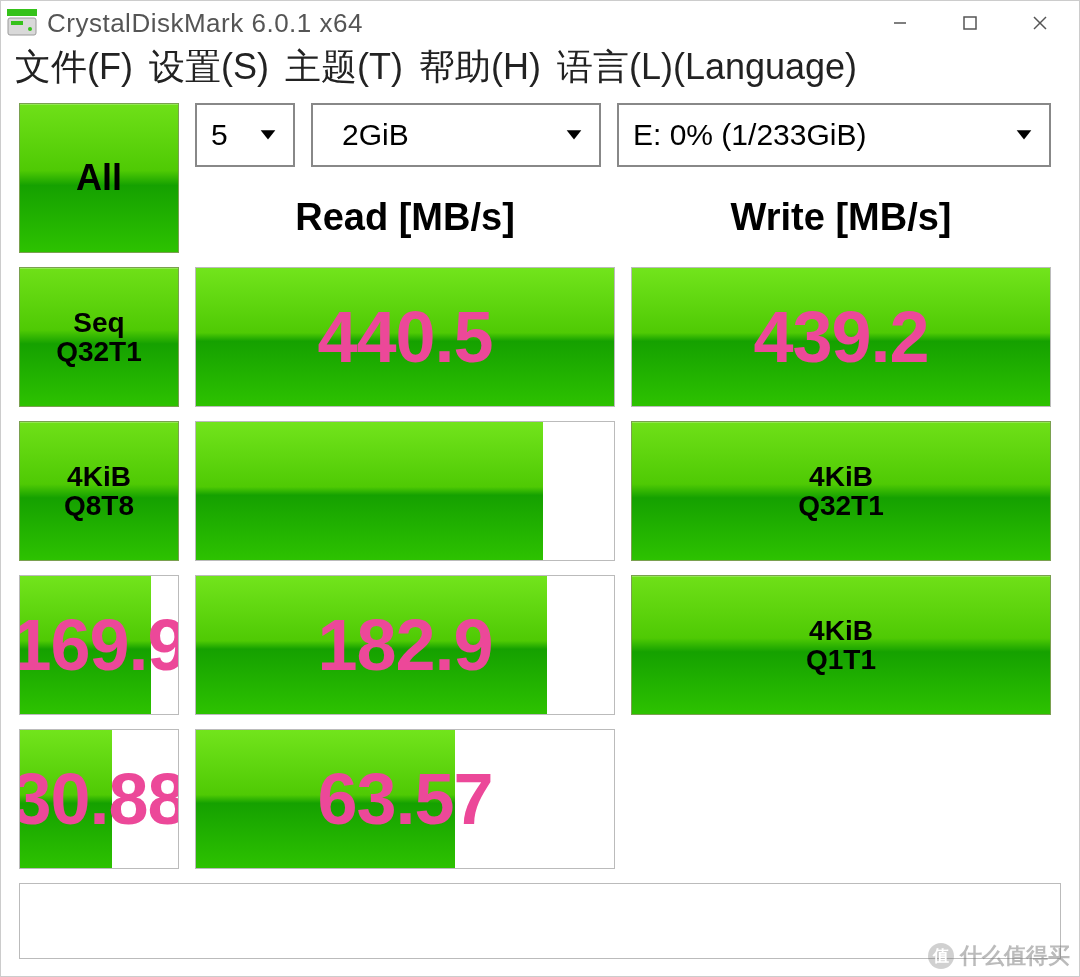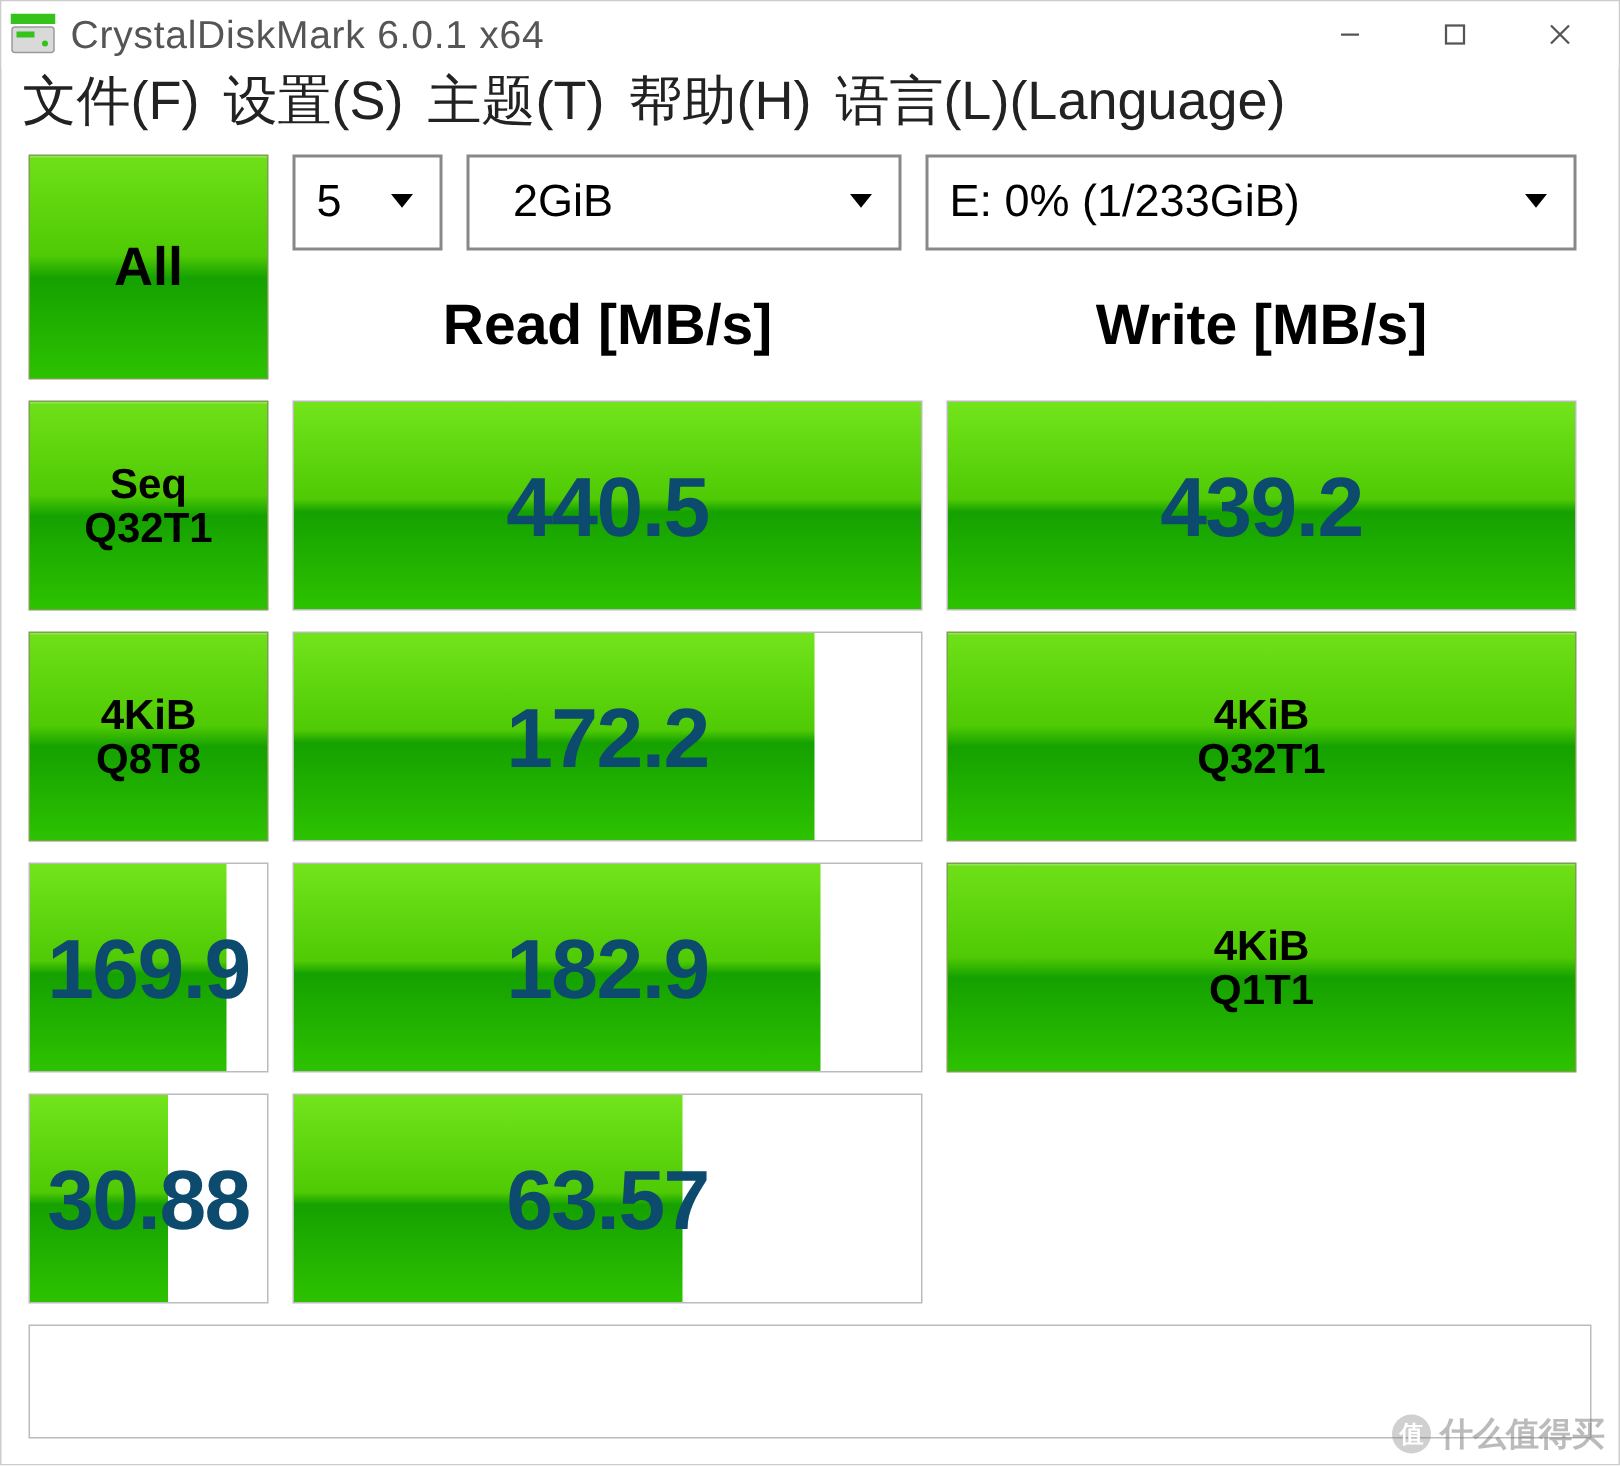--- a/index.html
+++ b/index.html
@@ -90,21 +90,21 @@
     position: relative; border: 1px solid #bbb; background: #fff;
     display: flex; align-items: center; justify-content: center;
     overflow: hidden;
   }
   .result .bar {
     position: absolute; left: 0; top: 0; bottom: 0;
     background: linear-gradient(to bottom, #72e41c 0%, #4fca04 47%, #15a100 53%, #2dc200 100%);
   }
   .result .val {
     position: relative; z-index: 1;
-    font-size: 56px; font-weight: 800; color: #0c4a6e;
+    font-size: 72px; font-weight: 800; color: #ec4899;
     letter-spacing: -1px;
   }
   .footer-box {
     border: 1px solid #bbb; background: #fff; height: 76px;
   }
 
   .watermark {
     position: absolute; right: 10px; bottom: 6px;
     color: rgba(120,120,120,.5); font-size: 22px; font-weight: 600;
     display: flex; align-items: center; gap: 6px;
@@ -211,21 +211,20 @@
         <div class="bar" style="width:100%"></div>
         <span class="val">439.2</span>
       </div>
 
       <div class="green-btn row-btn">
         <span>4KiB</span>
         <span>Q8T8</span>
       </div>
       <div class="result">
         <div class="bar" style="width:83%"></div>
-        <span class="val">172.2</span>
       </div>
 
       <div class="green-btn row-btn">
         <span>4KiB</span>
         <span>Q32T1</span>
       </div>
       <div class="result">
         <div class="bar" style="width:83%"></div>
         <span class="val">169.9</span>
       </div>

